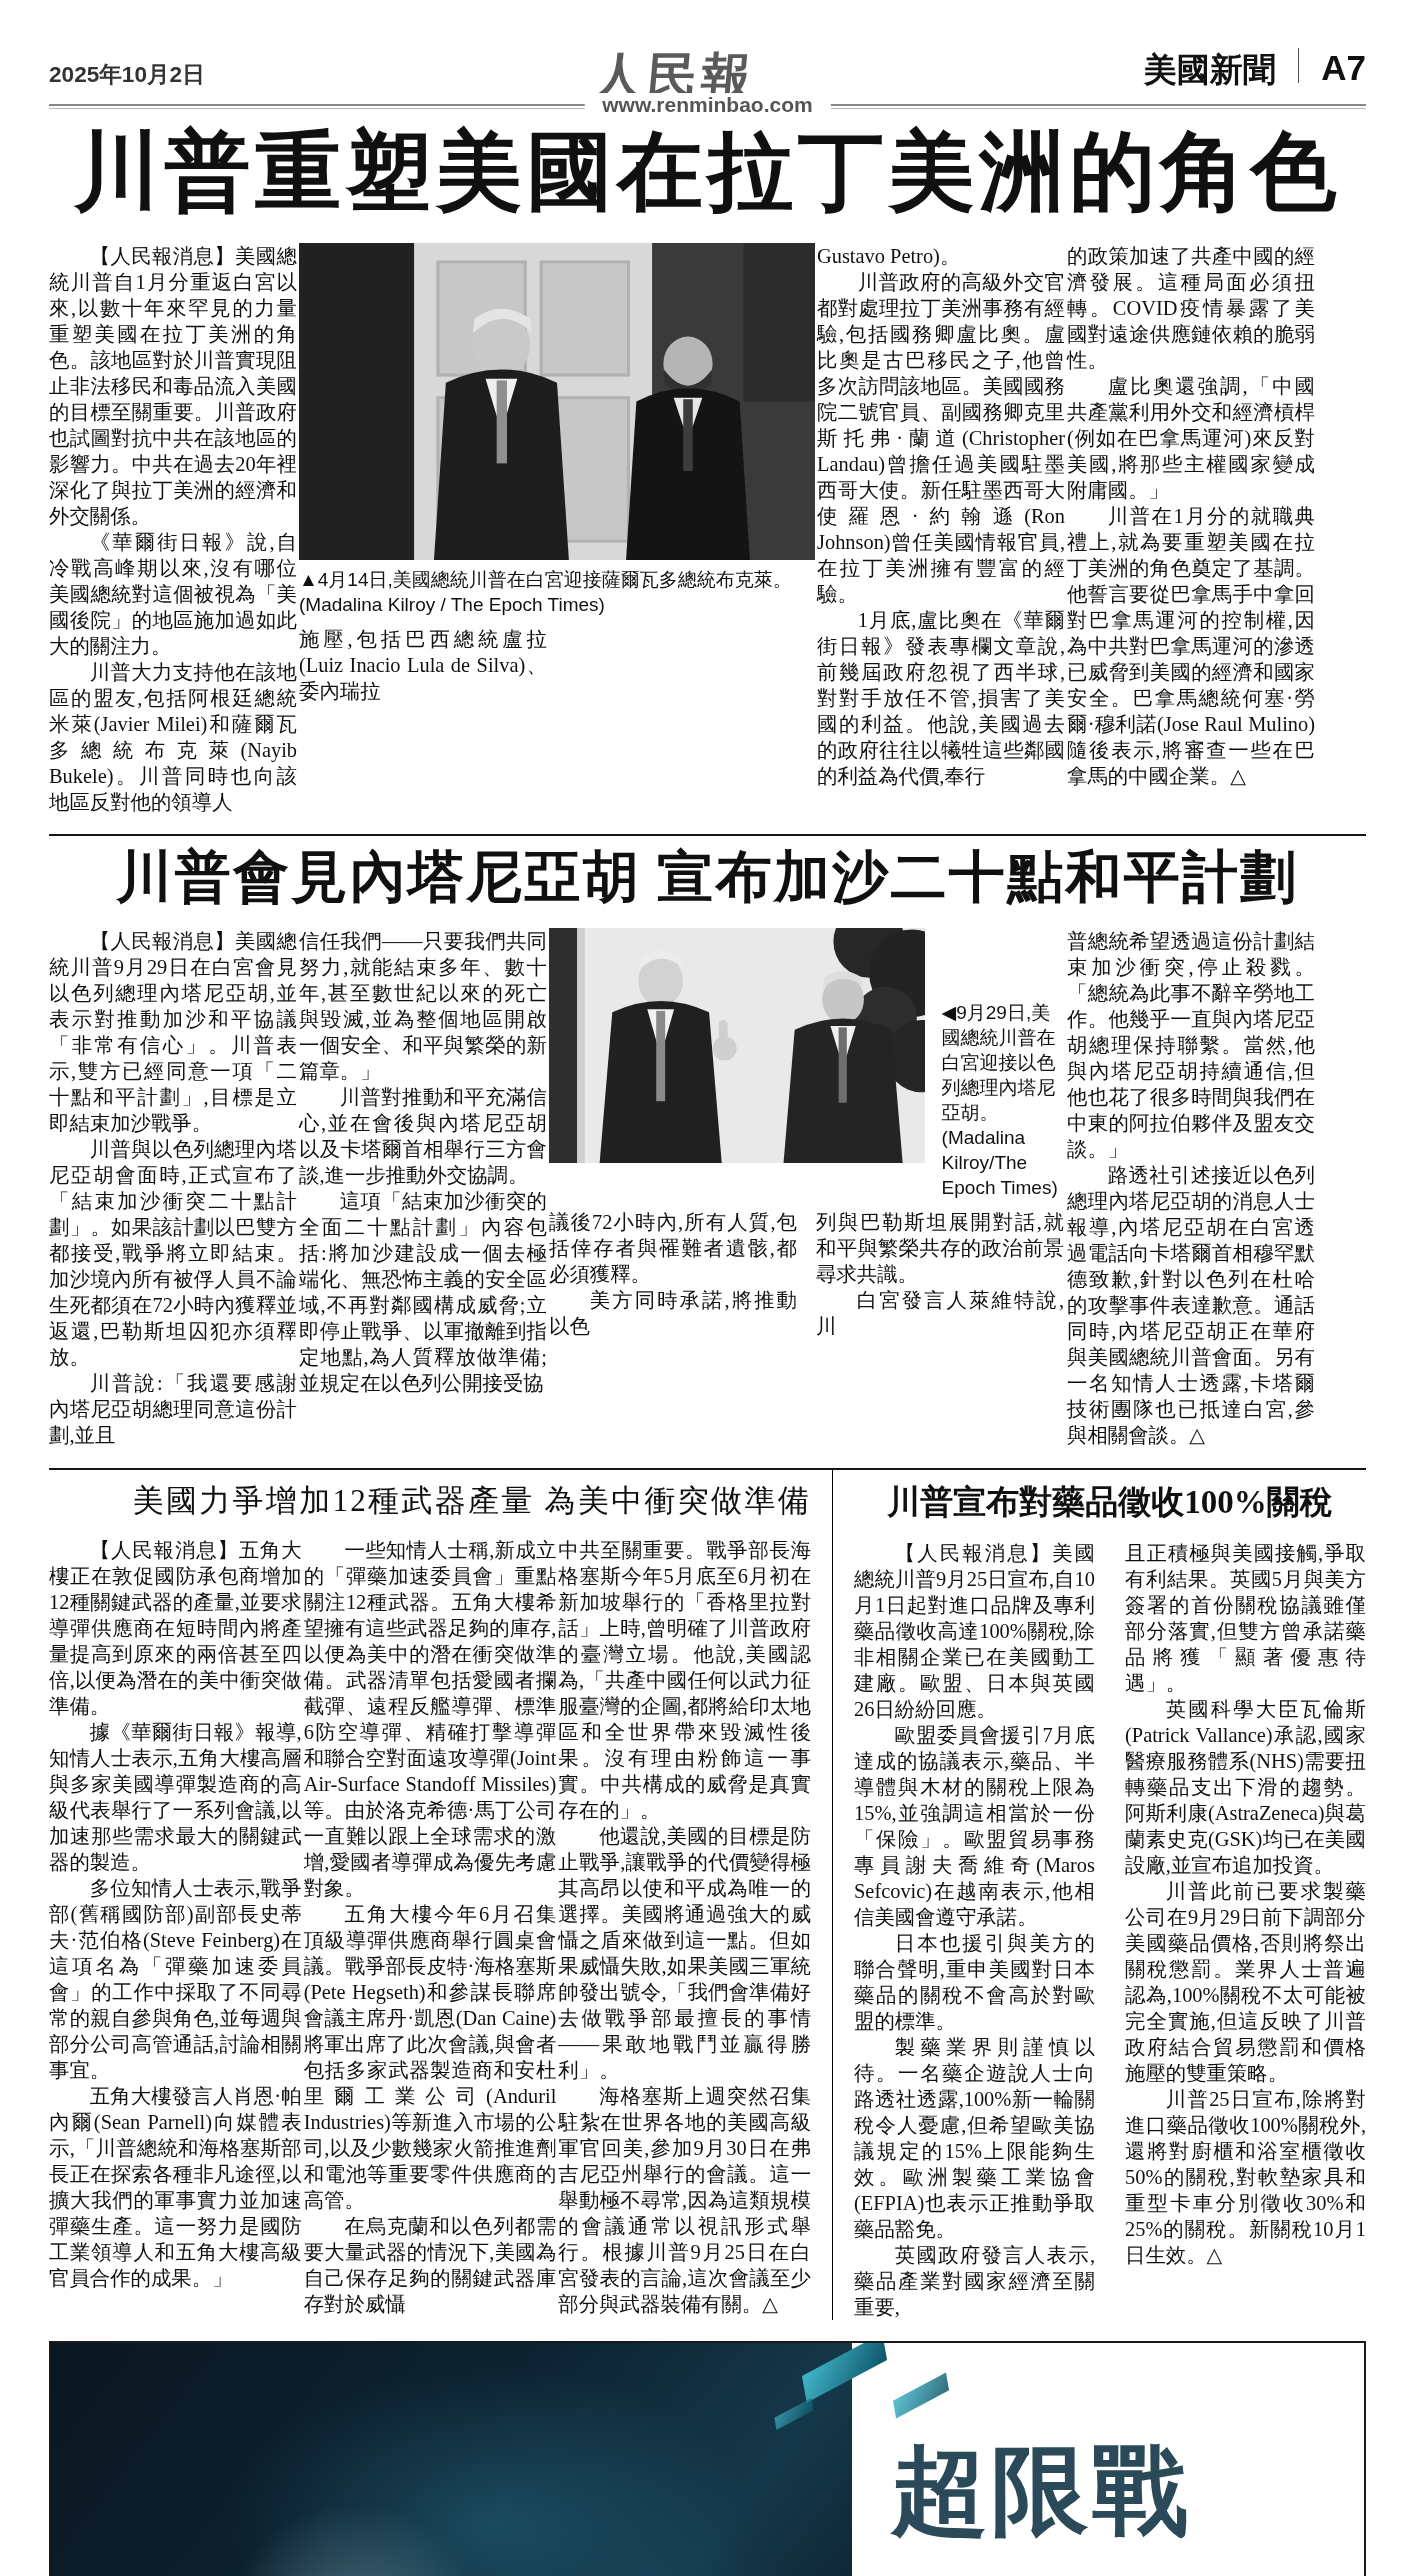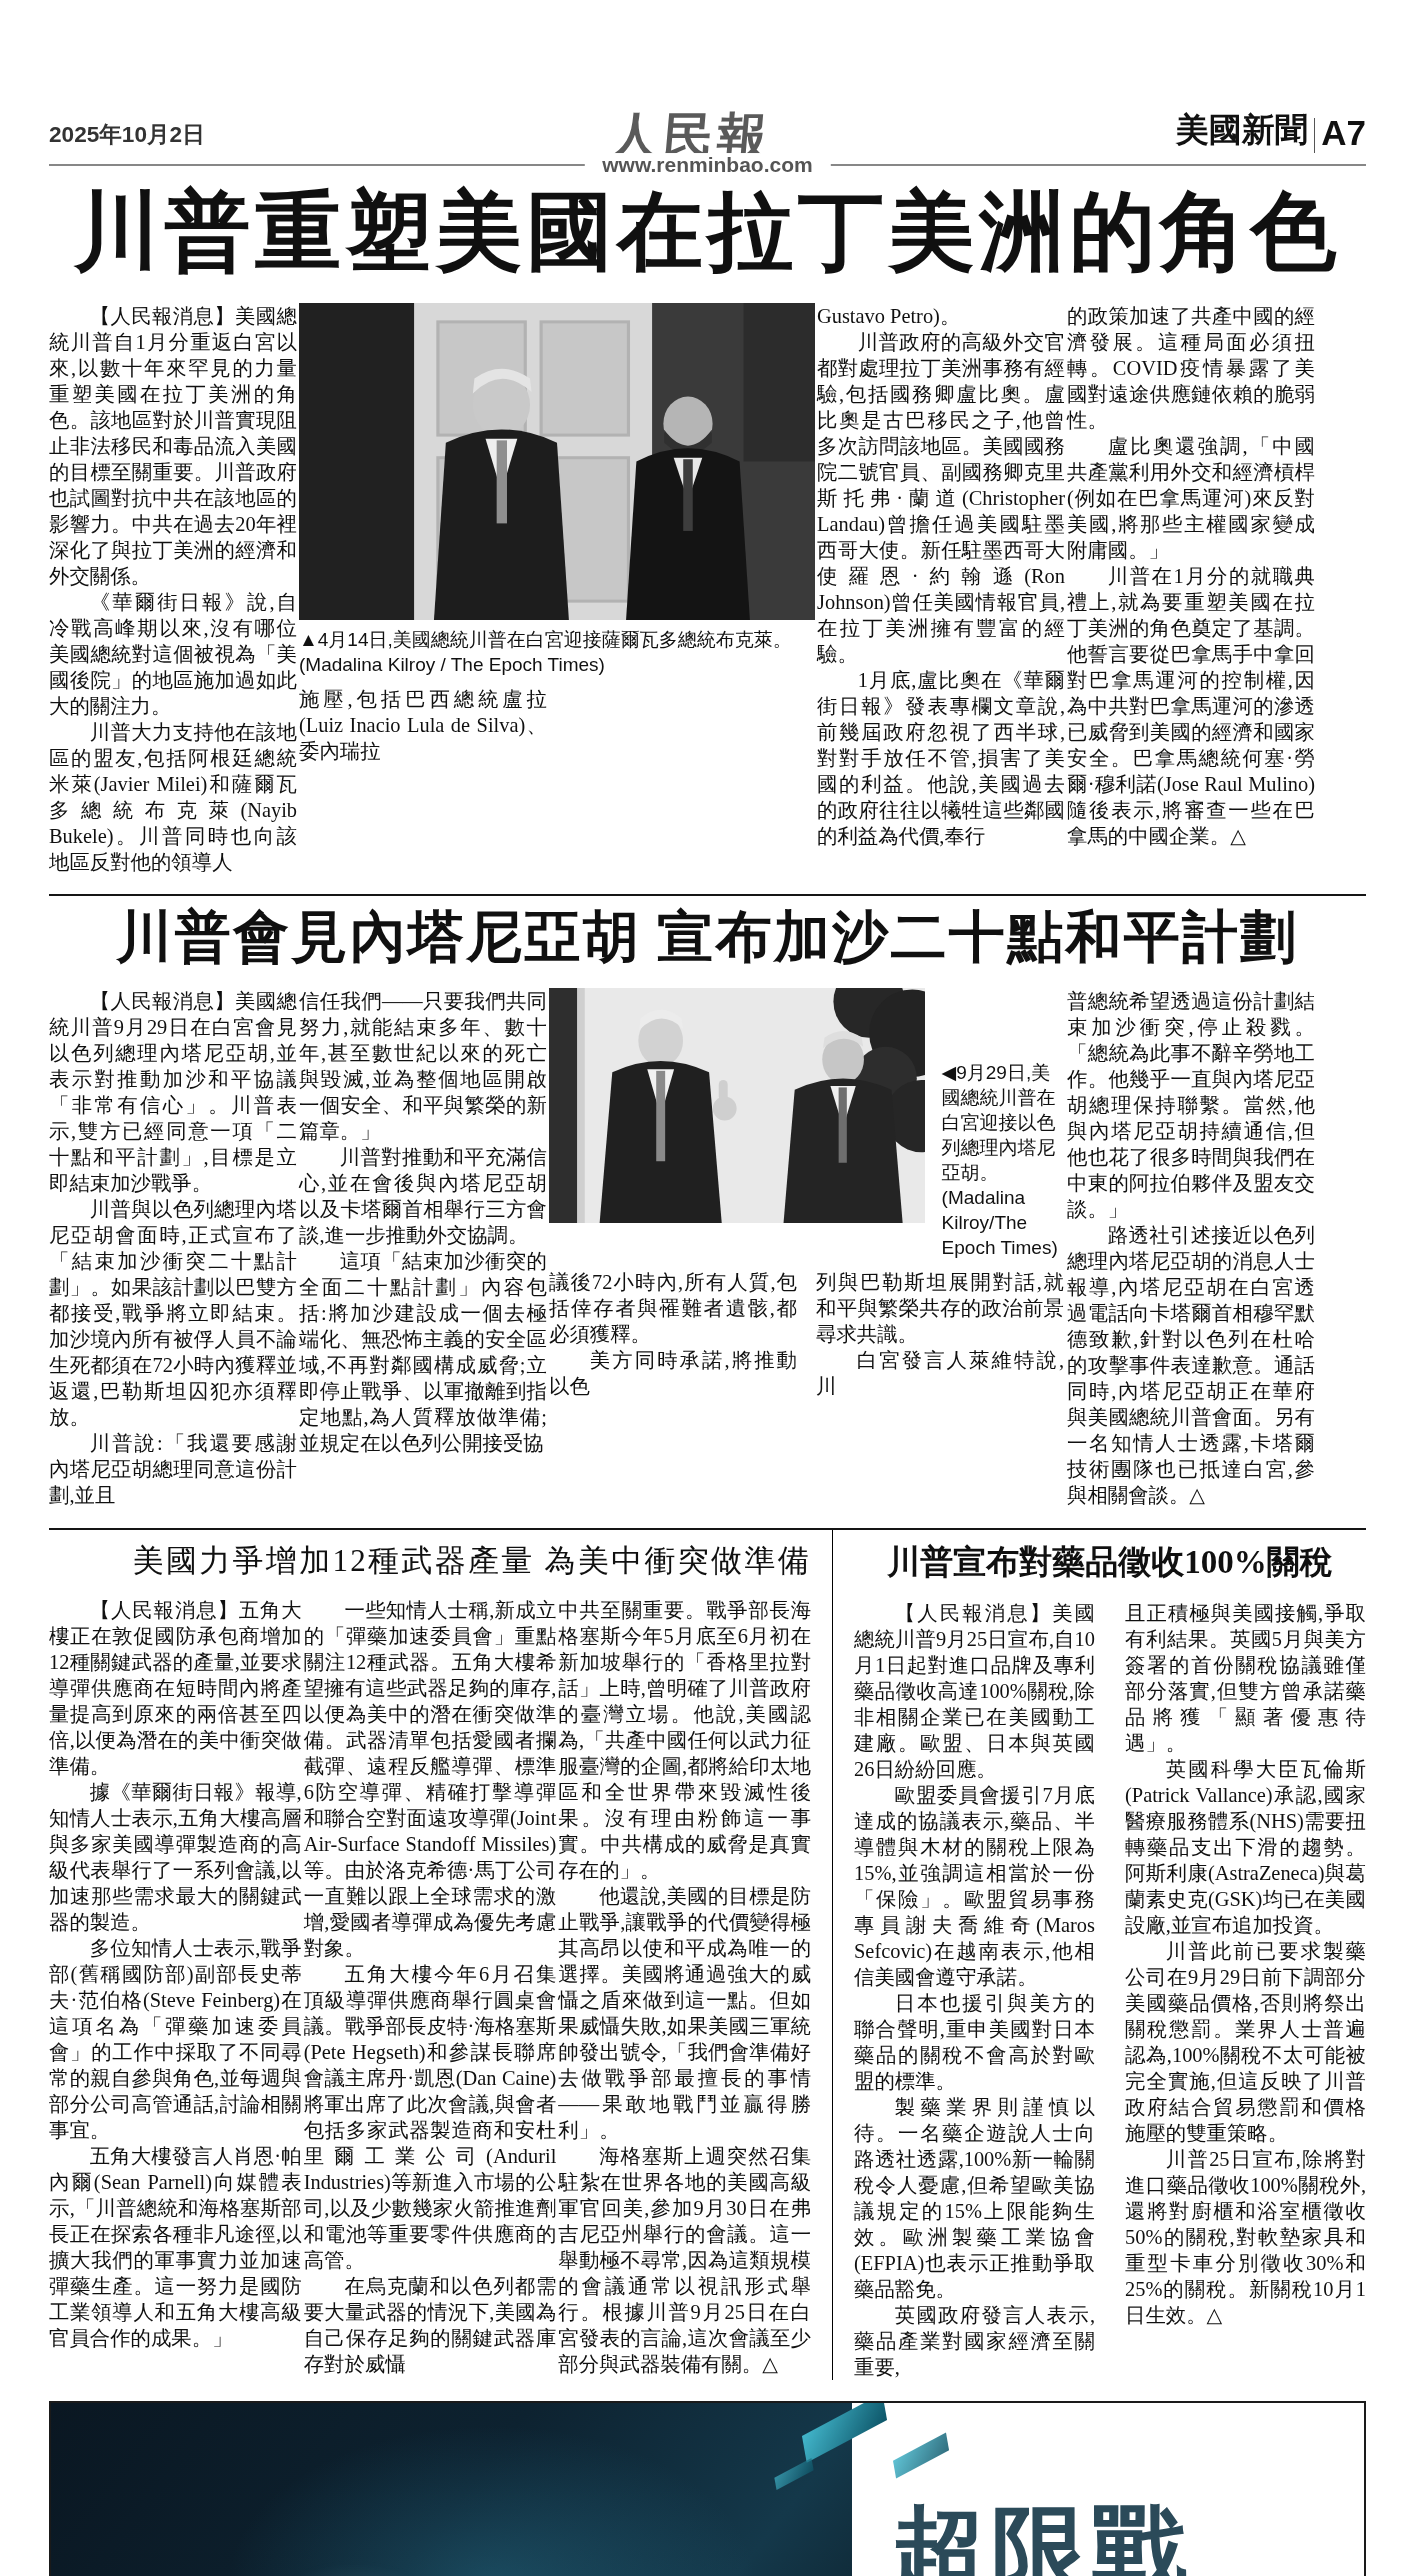--- a/index.html
+++ b/index.html
@@ -6,27 +6,27 @@
     --accent-orange:#f7a823;
     --ad-title:#2b4a59;
     --rule-gray:#8c8c8c;
   }
   *{box-sizing:border-box}
   body{margin:0;background:#fff;color:#101010;
        font-family:"Liberation Serif","DejaVu Serif",serif}
   .page{width:1415px;min-height:2576px;padding:0 49px 30px;overflow:hidden}
 
   
-  .hdr{display:flex;justify-content:space-between;align-items:flex-end;padding-top:108px}
+  .hdr{display:flex;justify-content:space-between;align-items:flex-end;padding-top:48px}
   .hdr-date{font-family:"Liberation Sans","DejaVu Sans",sans-serif;font-size:22.6px;
             font-weight:bold;color:#333;padding-bottom:10.6px}
   .hdr-center{text-align:center}
   .logo{font-size:50px;font-weight:900;color:#5a5a5a;letter-spacing:3.8px;
         transform:skewX(-5deg);line-height:1}
-  .sec-tag{display:flex;align-items:flex-end;gap:6px;padding-bottom:7.5px;
+  .sec-tag{display:flex;align-items:flex-start;gap:22px;padding-bottom:7.5px;
            font-family:"Liberation Sans","DejaVu Sans",sans-serif;font-weight:900}
   .sec-name{font-size:33px;color:#111}
   .vdiv{width:1.5px;height:35px;background:#555}
   .sec-page{font-size:35px;color:#111}
   .hdr-rule{position:relative;height:5.3px;margin-top:3px;
             background:linear-gradient(to bottom,#878787 0,#878787 2.3px,#fff 2.3px,#fff 3.8px,#b8b8b8 3.8px,#b8b8b8 4.5px,#fff 4.5px)}
   .site{position:absolute;left:50%;top:50%;transform:translate(-50%,-54%);
         background:#fff;padding:0 18px;font-family:"Liberation Sans",sans-serif;
         font-weight:bold;font-size:21px;color:#555}
 

